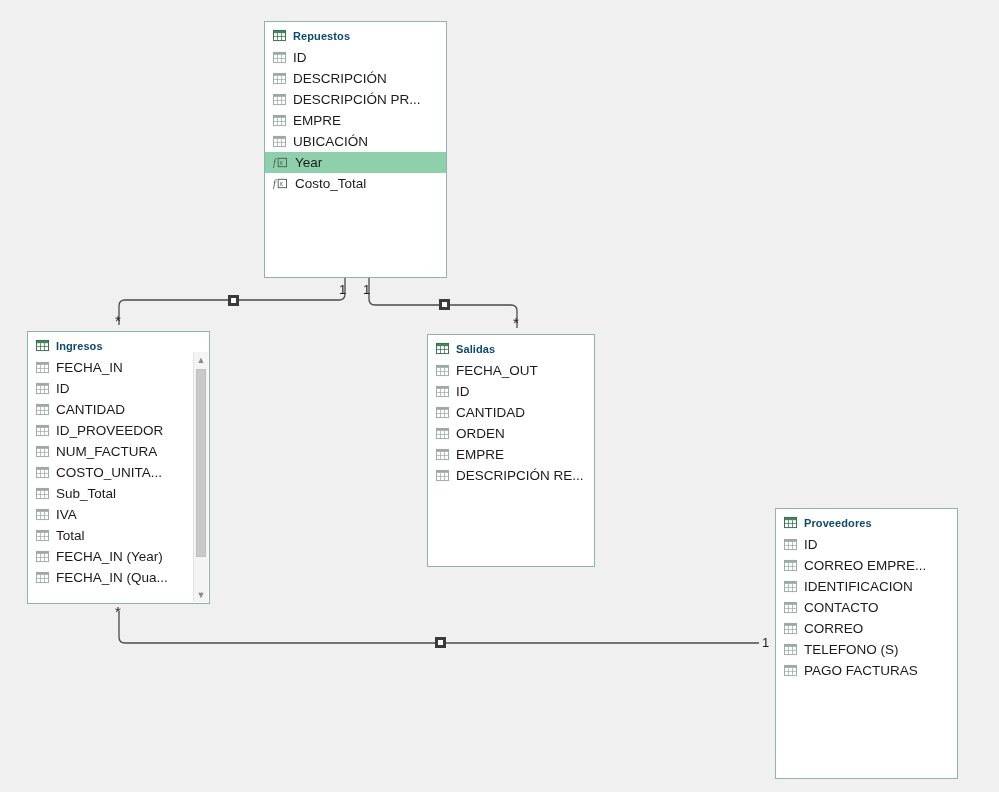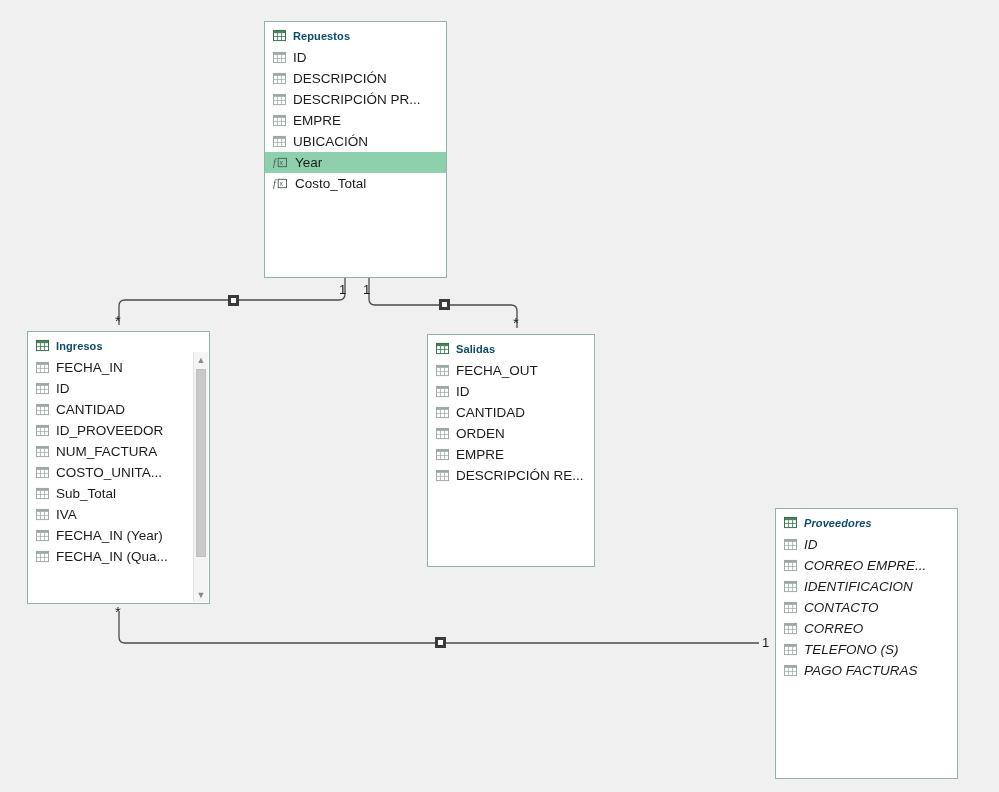--- a/index.html
+++ b/index.html
@@ -368,20 +368,32 @@
           <div class="field-row">
             <span class="icon">
               <svg width="13" height="13" viewBox="0 0 14 14">
                 <rect x="0.5" y="1.5" width="13" height="11" fill="#ffffff" stroke="#9aa7a2" stroke-width="1"></rect>
                 <rect x="0.5" y="1.5" width="13" height="2.6" fill="#9aa7a2"></rect>
                 <line x1="0.5" y1="8" x2="13.5" y2="8" stroke="#9aa7a2" stroke-width="0.8"></line>
                 <line x1="4.8" y1="4.1" x2="4.8" y2="12.5" stroke="#9aa7a2" stroke-width="0.8"></line>
                 <line x1="9.2" y1="4.1" x2="9.2" y2="12.5" stroke="#9aa7a2" stroke-width="0.8"></line>
               </svg>
             </span>
+            <span class="field-label">Total</span>
+          </div>
+          <div class="field-row">
+            <span class="icon">
+              <svg width="13" height="13" viewBox="0 0 14 14">
+                <rect x="0.5" y="1.5" width="13" height="11" fill="#ffffff" stroke="#9aa7a2" stroke-width="1"></rect>
+                <rect x="0.5" y="1.5" width="13" height="2.6" fill="#9aa7a2"></rect>
+                <line x1="0.5" y1="8" x2="13.5" y2="8" stroke="#9aa7a2" stroke-width="0.8"></line>
+                <line x1="4.8" y1="4.1" x2="4.8" y2="12.5" stroke="#9aa7a2" stroke-width="0.8"></line>
+                <line x1="9.2" y1="4.1" x2="9.2" y2="12.5" stroke="#9aa7a2" stroke-width="0.8"></line>
+              </svg>
+            </span>
             <span class="field-label">FECHA_IN (Year)</span>
           </div>
           <div class="field-row">
             <span class="icon">
               <svg width="13" height="13" viewBox="0 0 14 14">
                 <rect x="0.5" y="1.5" width="13" height="11" fill="#ffffff" stroke="#9aa7a2" stroke-width="1"></rect>
                 <rect x="0.5" y="1.5" width="13" height="2.6" fill="#9aa7a2"></rect>
                 <line x1="0.5" y1="8" x2="13.5" y2="8" stroke="#9aa7a2" stroke-width="0.8"></line>
                 <line x1="4.8" y1="4.1" x2="4.8" y2="12.5" stroke="#9aa7a2" stroke-width="0.8"></line>
                 <line x1="9.2" y1="4.1" x2="9.2" y2="12.5" stroke="#9aa7a2" stroke-width="0.8"></line>
@@ -477,21 +489,21 @@
                 <rect x="0.5" y="1.5" width="13" height="2.6" fill="#9aa7a2"></rect>
                 <line x1="0.5" y1="8" x2="13.5" y2="8" stroke="#9aa7a2" stroke-width="0.8"></line>
                 <line x1="4.8" y1="4.1" x2="4.8" y2="12.5" stroke="#9aa7a2" stroke-width="0.8"></line>
                 <line x1="9.2" y1="4.1" x2="9.2" y2="12.5" stroke="#9aa7a2" stroke-width="0.8"></line>
               </svg>
             </span>
             <span class="field-label">DESCRIPCIÓN RE...</span>
           </div>
         </div>
       </div>
-      <div class="table-card" style="left: 775px; top: 508px; width: 183px; height: 271px; font-style: italic;">
+      <div class="table-card" style="left: 775px; top: 508px; width: 183px; height: 271px;">
         <div class="table-header">
           <span class="icon">
             <svg width="13" height="13" viewBox="0 0 14 14">
               <rect x="0.5" y="1.5" width="13" height="11" fill="#ffffff" stroke="#2b6b45" stroke-width="1"></rect>
               <rect x="0.5" y="1.5" width="13" height="3" fill="#2b6b45" opacity="0.85"></rect>
               <line x1="0.5" y1="8" x2="13.5" y2="8" stroke="#2b6b45" stroke-width="0.8"></line>
               <line x1="4.8" y1="4.5" x2="4.8" y2="12.5" stroke="#2b6b45" stroke-width="0.8"></line>
               <line x1="9.2" y1="4.5" x2="9.2" y2="12.5" stroke="#2b6b45" stroke-width="0.8"></line>
             </svg>
           </span>

